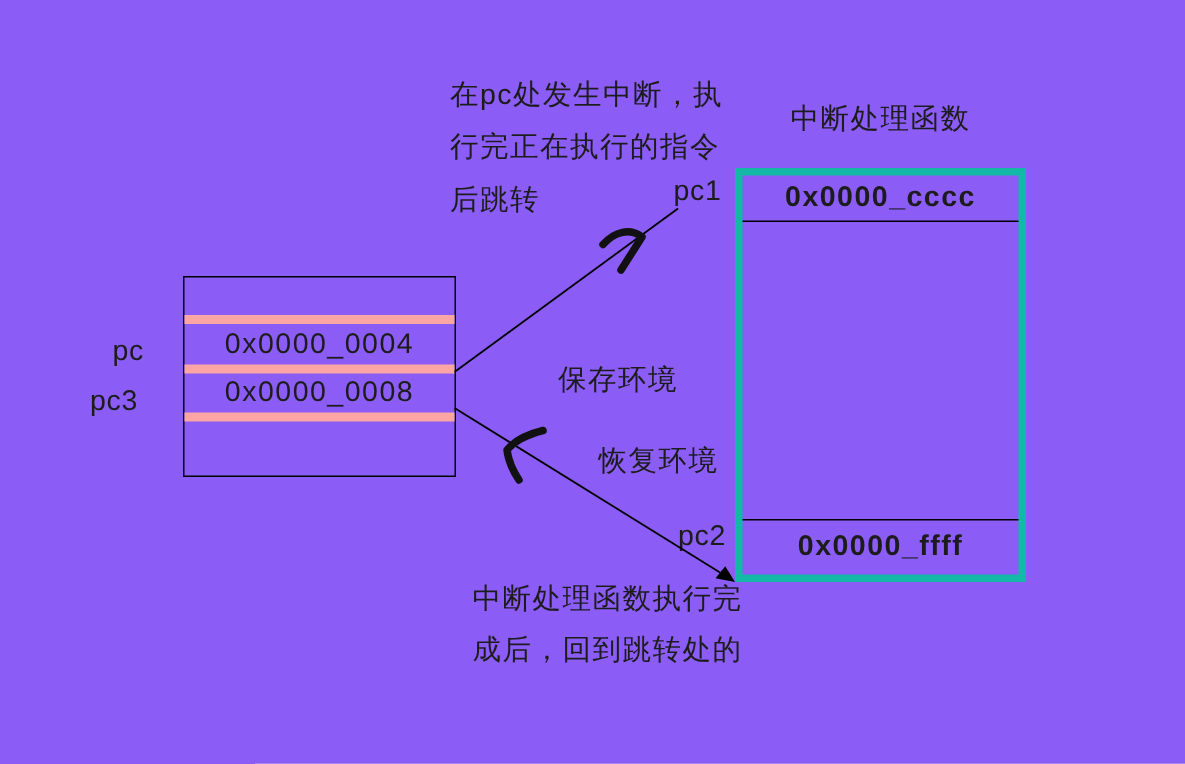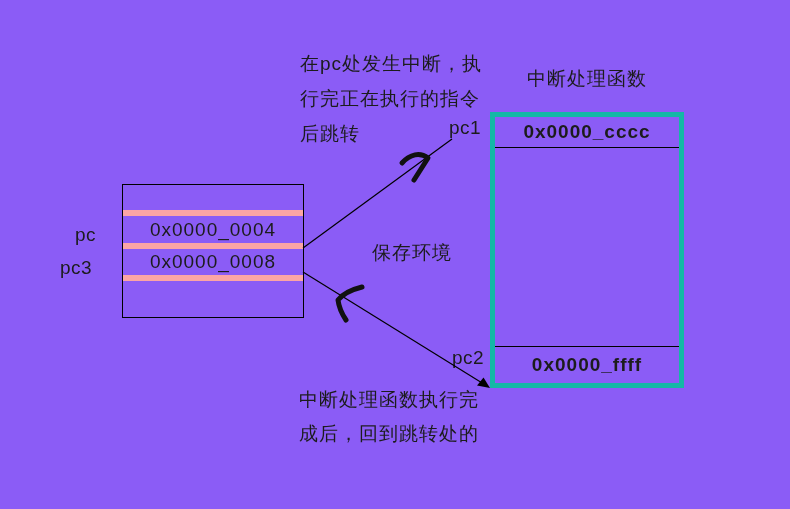--- a/index.html
+++ b/index.html
@@ -14,21 +14,21 @@
     background:#8b5cf6;
     overflow:hidden;
   }
   .txt{position:absolute;white-space:nowrap;}
 
   
   .note{position:absolute;font-size:19px;letter-spacing:1px;}
   .note div{line-height:35px;}
   .note-top{left:300px;top:46px;}
   .note-bottom{left:299px;top:383px;}
-  .note-bottom div{line-height:34px;}
+  .note-bottom div{line-height:34px;margin-left:16px;}
 
   
   .reg-label{font-size:19px;letter-spacing:0.5px;}
 
   
   .mem-table{
     position:absolute;left:122px;top:184px;
     width:182px;height:134px;
     border:1px solid #000;box-sizing:border-box;
     display:flex;flex-direction:column;
@@ -105,20 +105,21 @@
   <div class="handler-box">
     <div class="handler-entry">0x0000_cccc</div>
     <div class="handler-body"></div>
     <div class="handler-exit">0x0000_ffff</div>
   </div>
 
   <div class="txt reg-label" style="left:449px;top:117px;">pc1</div>
   <div class="txt reg-label" style="left:452px;top:347px;">pc2</div>
 
   <div class="txt" style="left:372px;top:196px;font-size:19px;letter-spacing:1px;margin-top:44px;">保存环境</div>
+  <div class="txt" style="left:399px;top:294px;font-size:19px;letter-spacing:1px;">恢复环境</div>
 
   <svg class="overlay" width="790" height="509" viewBox="0 0 790 509">
 
     <line x1="303" y1="248" x2="452" y2="139" stroke="#000" stroke-width="1.2"></line>
 
     <line x1="303" y1="272" x2="487" y2="386" stroke="#000" stroke-width="1.2"></line>
 
     <polygon points="490,388 477,385.5 483.5,377.5" fill="#000"></polygon>
 
     <path d="M 402 163 C 410 154 420 152 428 158 L 414 180" fill="none" stroke="#111" stroke-width="5" stroke-linecap="round" stroke-linejoin="round"></path>

